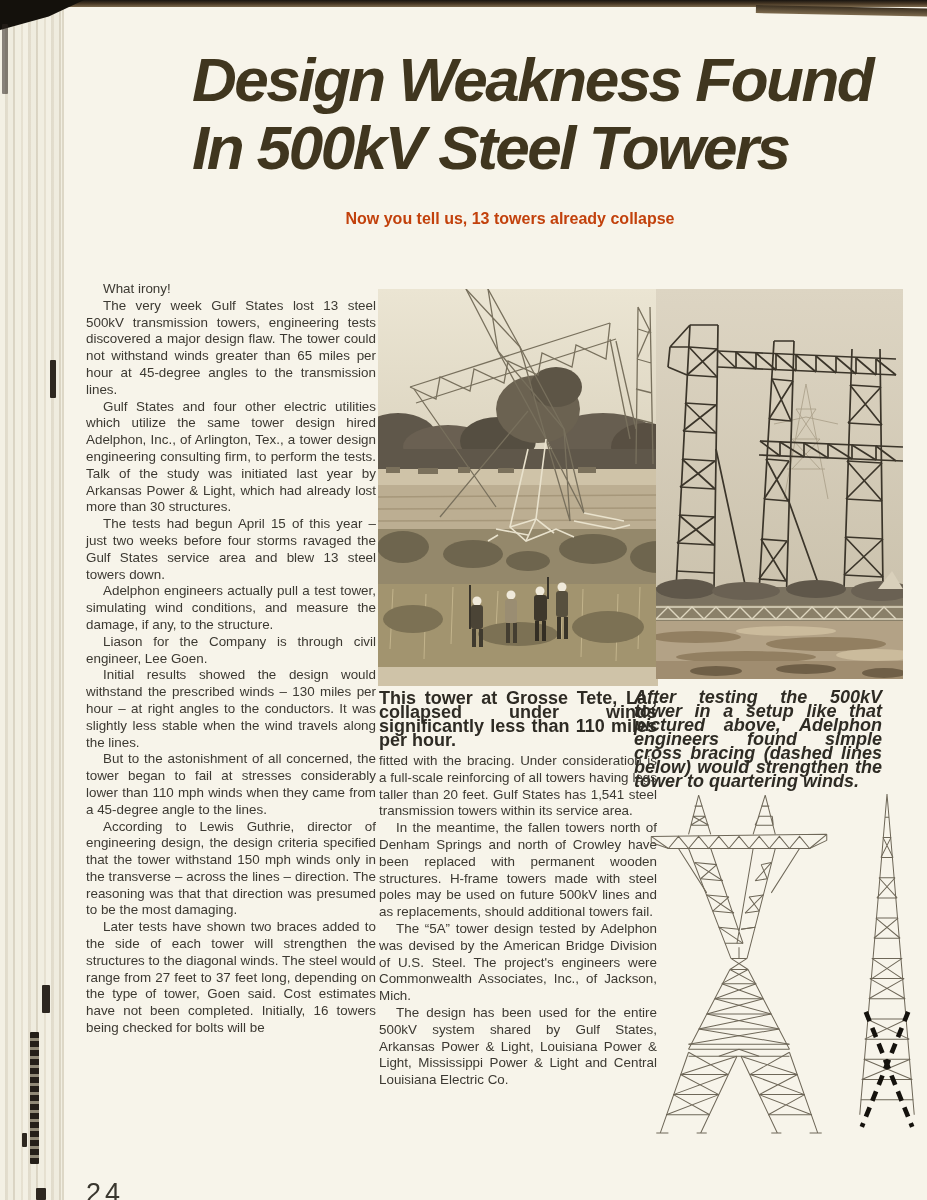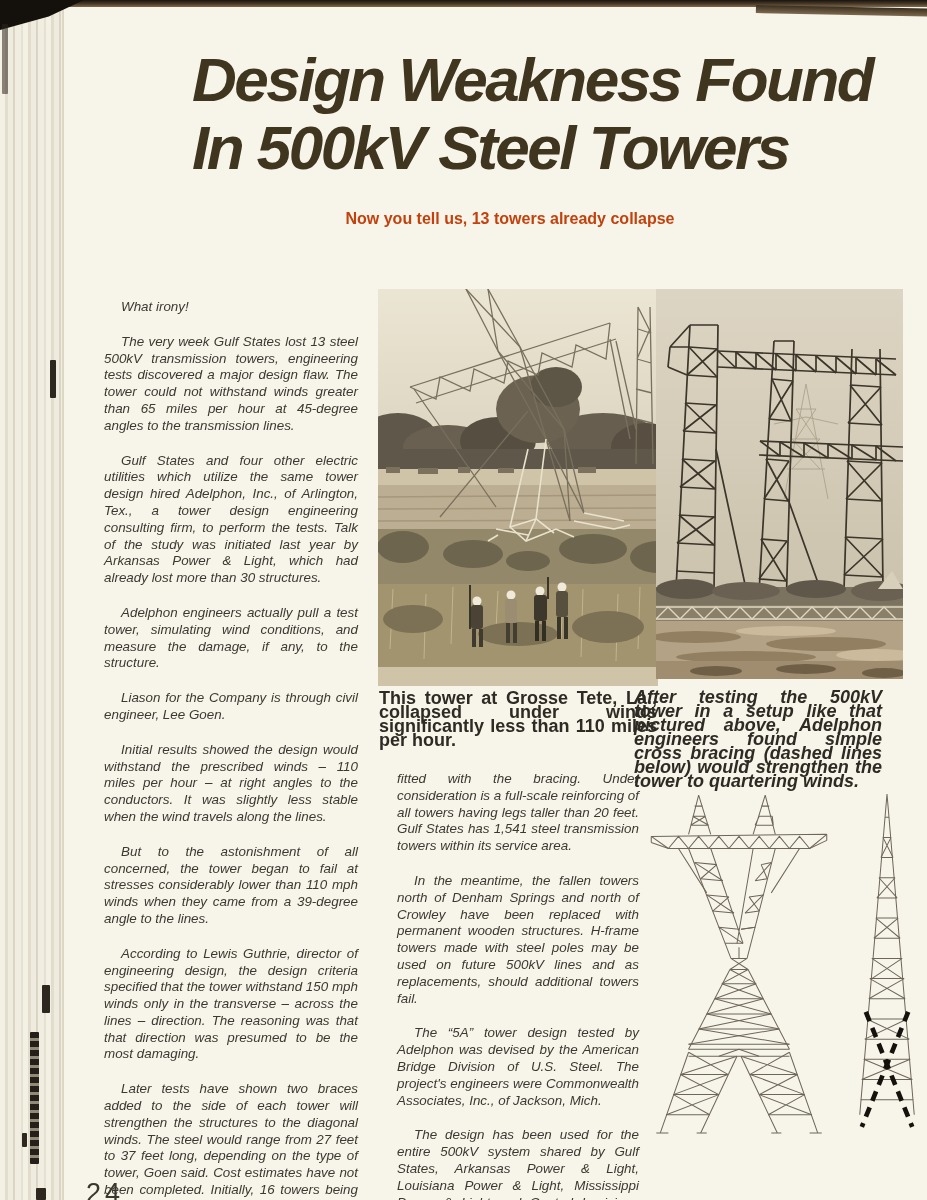--- a/index.html
+++ b/index.html
@@ -23,21 +23,21 @@
   .dash{position:absolute;background:#2d2720;border-radius:1px;}
   .dash.striped{background:repeating-linear-gradient(0deg,#241f18 0 6px,#918a77 6px 9px);}
   
   .title{position:absolute;left:192px;top:46px;width:700px;
          font-size:62px;line-height:68px;font-weight:bold;font-style:italic;
          letter-spacing:-2.5px;color:#40361f;}
   .subtitle{position:absolute;left:230px;top:210px;width:560px;text-align:center;
          font-size:16px;font-weight:bold;color:#c2410c;}
   
   .col{position:absolute;text-align:justify;font-size:13.4px;line-height:16.8px;color:#3c3932;}
-  .col .para{margin:18px;text-indent:17px;font-style:italic;}
+  .col .para{margin:0;text-indent:17px;}
   .col.mid .para:first-child{text-indent:0;}
   .col.left{left:86px;top:281px;width:290px;}
   .col.mid{left:379px;top:753px;width:278px;}
   .caption{position:absolute;text-align:justify;font-size:18px;line-height:14px;
            font-weight:bold;color:#2e2b24;}
   .caption.capleft{left:379px;top:691px;width:278px;}
   .caption.capright{left:634px;top:690px;width:248px;font-style:italic;}
   
   .photo{position:absolute;display:block;}
   .photo.pleft{left:378px;top:289px;width:280px;height:397px;}
@@ -66,24 +66,25 @@
   <h1 class="title" style="margin:0;">
     <div>Design Weakness Found</div>
     <div>In 500kV Steel Towers</div>
   </h1>
   <div class="subtitle">Now you tell us,  13 towers already collapse</div>
 
   <div class="col left">
       <p class="para">What irony!</p>
       <p class="para">The very week Gulf States lost 13 steel 500kV transmission towers, engineering tests discovered a major design flaw. The tower could not withstand winds greater than 65 miles per hour at 45-degree angles to the transmission lines.</p>
       <p class="para">Gulf States and four other electric utilities which utilize the same tower design hired Adelphon, Inc., of Arlington, Tex., a tower design engineering consulting firm, to perform the tests. Talk of the study was initiated last year by Arkansas Power &amp; Light, which had already lost more than 30 structures.</p>
+      <p class="para">The tests had begun April 15 of this year – just two weeks before four storms ravaged the Gulf States service area and blew 13 steel towers down.</p>
       <p class="para">Adelphon engineers actually pull a test tower, simulating wind conditions, and measure the damage, if any, to the structure.</p>
       <p class="para">Liason for the Company is through civil engineer, Lee Goen.</p>
-      <p class="para">Initial results showed the design would withstand the prescribed winds – 110 miles per hour – at right angles to the conductors. It was slightly less stable when the wind travels along the lines.</p>
-      <p class="para">But to the astonishment of all concerned, the tower began to fail at stresses considerably lower than 110 mph winds when they came from a 39-degree angle to the lines.</p>
+      <p class="para">Initial results showed the design would withstand the prescribed winds – 130 miles per hour – at right angles to the conductors. It was slightly less stable when the wind travels along the lines.</p>
+      <p class="para">But to the astonishment of all concerned, the tower began to fail at stresses considerably lower than 110 mph winds when they came from a 45-degree angle to the lines.</p>
       <p class="para">According to Lewis Guthrie, director of engineering design, the design criteria specified that the tower withstand 150 mph winds only in the transverse – across the lines – direction. The reasoning was that that direction was presumed to be the most damaging.</p>
       <p class="para">Later tests have shown two braces added to the side of each tower will strengthen the structures to the diagonal winds. The steel would range from 27 feet to 37 feet long, depending on the type of tower, Goen said. Cost estimates have not been completed. Initially, 16 towers being checked for bolts will be</p>
     </div>
 
   <svg class="photo pleft" viewBox="0 0 280 397" preserveAspectRatio="none">
     <defs>
       <linearGradient id="sky1" x1="0" y1="0" x2="0" y2="1">
         <stop offset="0" stop-color="#ebe5d3"></stop>
           <stop offset="1" stop-color="#d9d1bc"></stop>
       </linearGradient>

